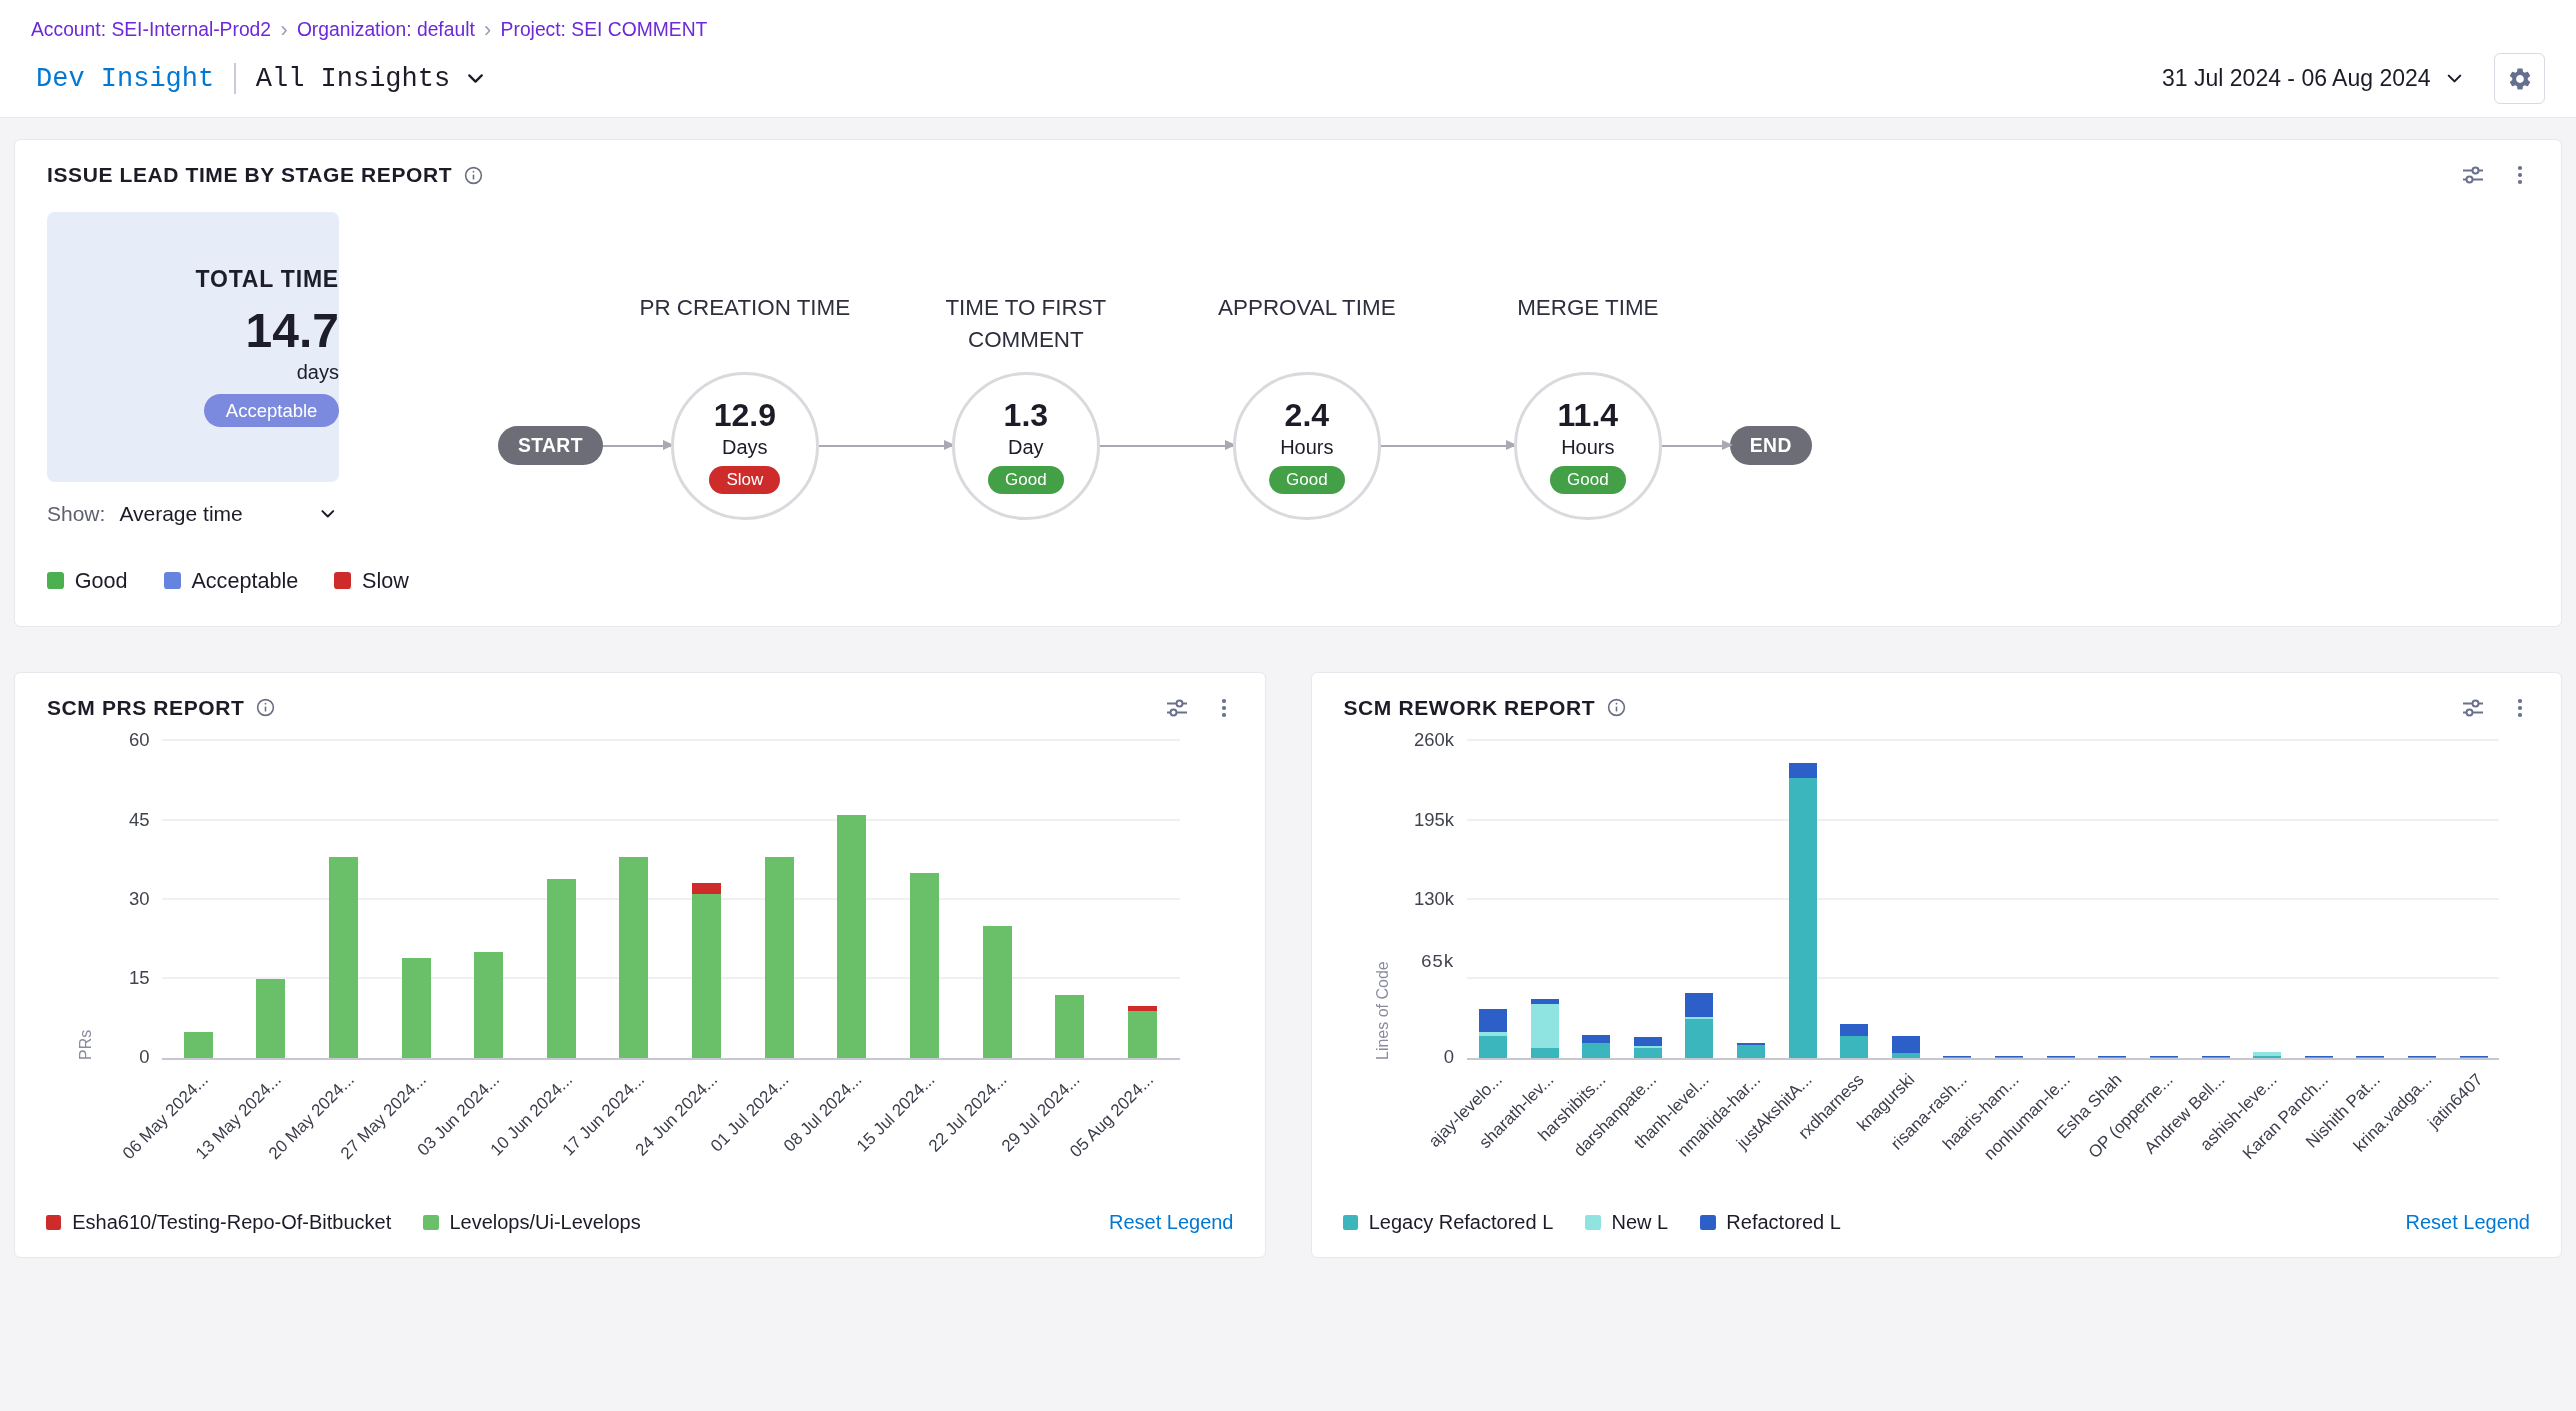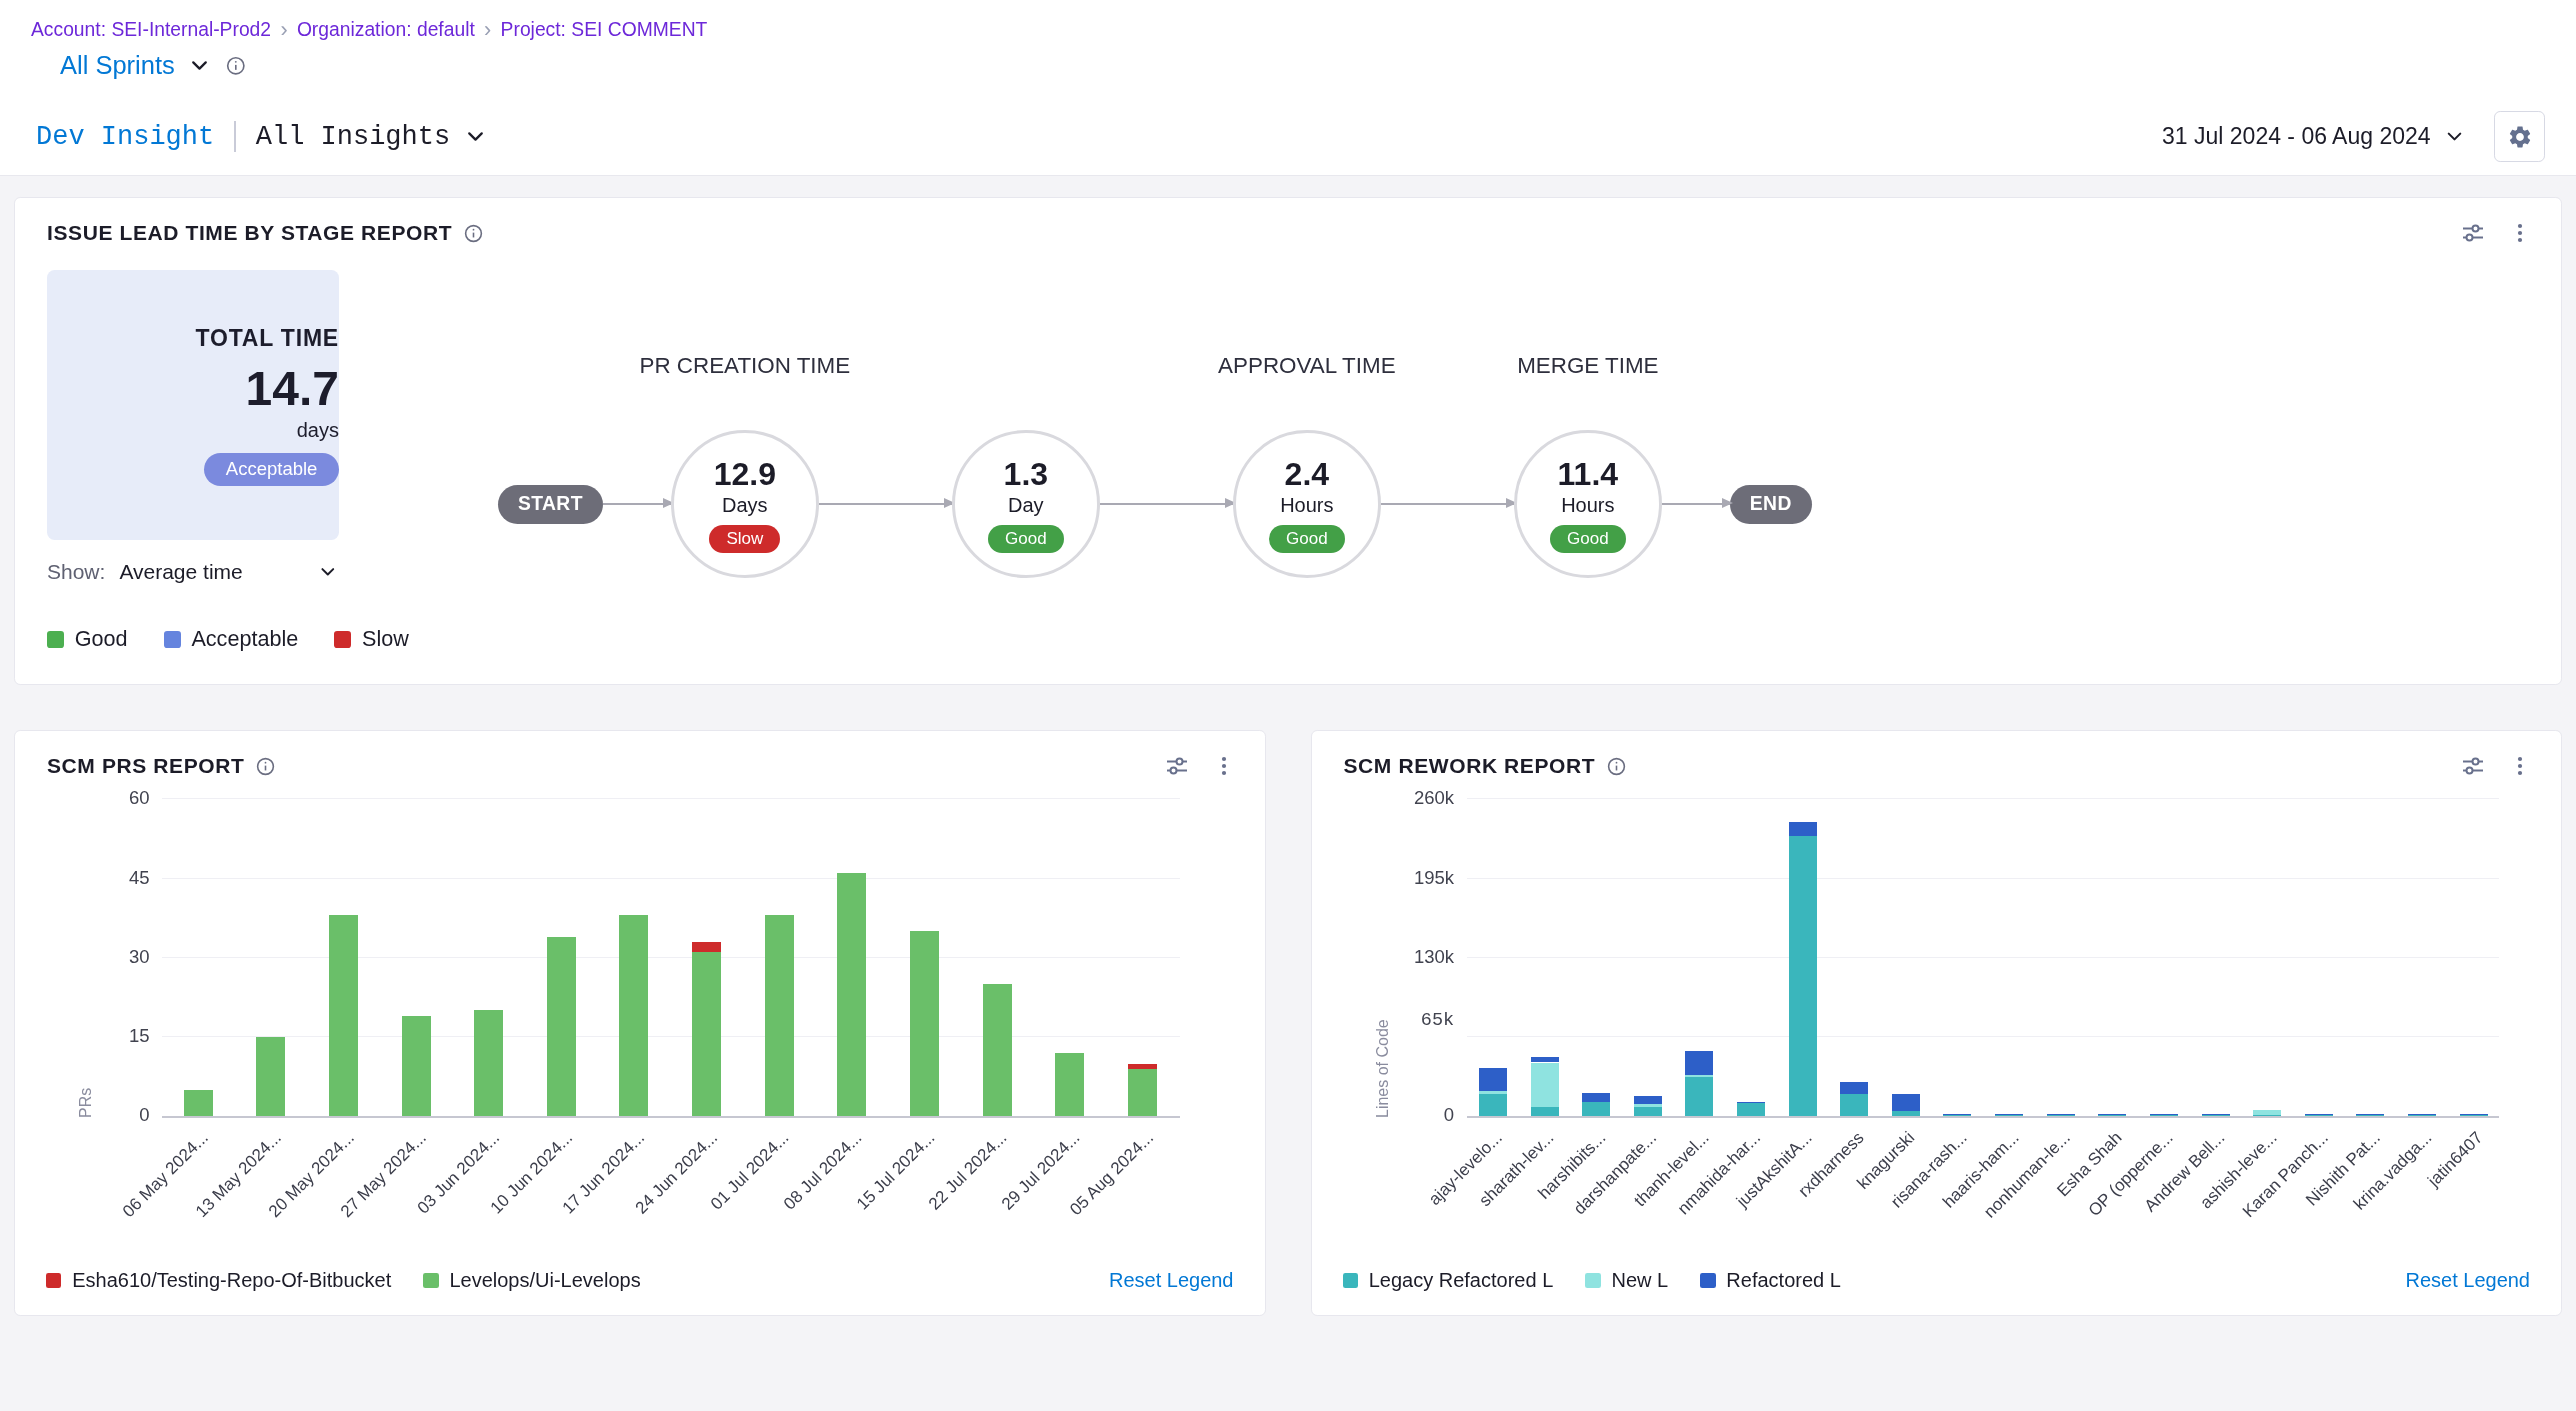--- a/index.html
+++ b/index.html
@@ -79,35 +79,20 @@
 <body>
 
 <div class="top-header">
   <div class="breadcrumb-row">
     <span class="crumb">Account: SEI-Internal-Prod2</span>
     <span class="crumb-sep">›</span>
     <span class="crumb">Organization: default</span>
     <span class="crumb-sep">›</span>
     <span class="crumb">Project: SEI COMMENT</span>
   </div>
-  <div class="sprints-row">
-    <span class="sprints-label">All Sprints</span>
-    <span class="icon chev">
-      <svg width="25" height="25" viewBox="0 0 24 24" fill="none" stroke="currentColor" stroke-width="2.2" stroke-linecap="round" stroke-linejoin="round">
-          <path d="M6 9l6 6 6-6"></path>
-        </svg>
-    </span>
-    <span class="icon info-icon">
-      <svg width="21.6" height="21.6" viewBox="0 0 24 24" fill="none" stroke="currentColor" stroke-width="1.8">
-          <circle cx="12" cy="12" r="9"></circle>
-          <line x1="12" y1="11" x2="12" y2="16.5"></line>
-          <circle cx="12" cy="7.6" r="1" fill="currentColor" stroke="none"></circle>
-        </svg>
-    </span>
-  </div>
   <div class="insight-row">
     <div class="insight-left">
       <span class="insight-primary">Dev Insight</span>
       <span class="vsep"></span>
       <span class="insight-secondary">All Insights</span>
       <span class="icon chev">
         <svg width="25" height="25" viewBox="0 0 24 24" fill="none" stroke="currentColor" stroke-width="2.2" stroke-linecap="round" stroke-linejoin="round">
             <path d="M6 9l6 6 6-6"></path>
           </svg>
       </span>
@@ -198,20 +183,21 @@
         <div class="stage">
           <span class="stage-label">PR CREATION TIME</span>
           <div class="stage-circle">
             <span class="stage-value">12.9</span>
             <span class="stage-unit">Days</span>
             <span class="stage-pill" style="background: rgb(206, 43, 43);">Slow</span>
           </div>
         </div>
         <div class="arrow md"></div>
         <div class="stage">
+          <span class="stage-label">TIME TO FIRST COMMENT</span>
           <div class="stage-circle">
             <span class="stage-value">1.3</span>
             <span class="stage-unit">Day</span>
             <span class="stage-pill" style="background: rgb(67, 160, 71);">Good</span>
           </div>
         </div>
         <div class="arrow md"></div>
         <div class="stage">
           <span class="stage-label">APPROVAL TIME</span>
           <div class="stage-circle">

